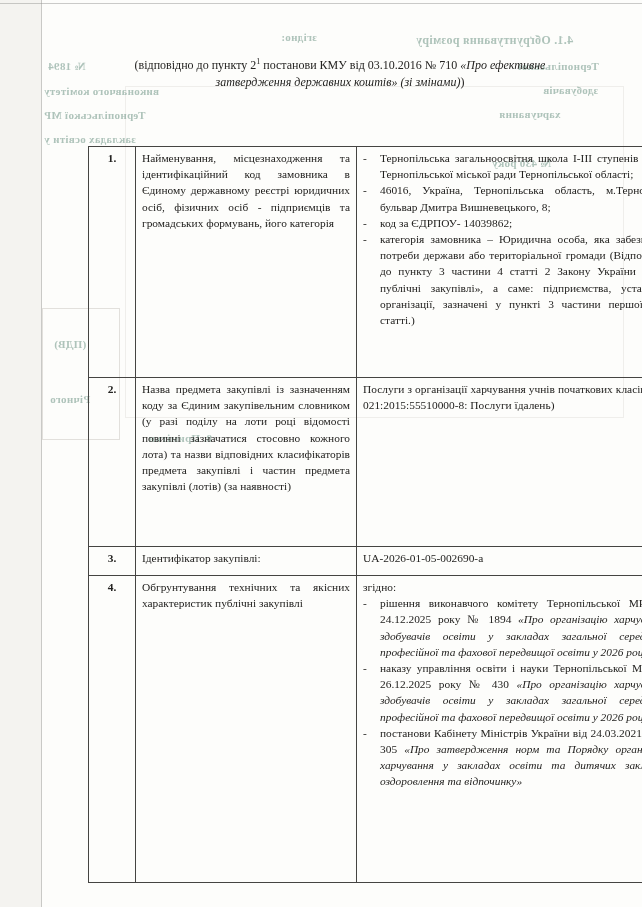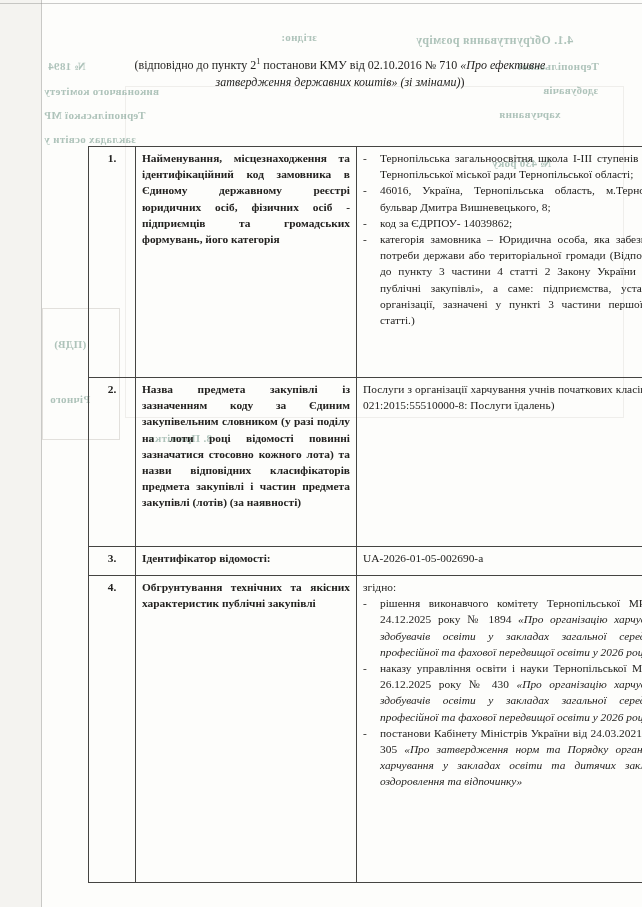--- a/index.html
+++ b/index.html
@@ -48,21 +48,21 @@
   
   table.main{
     position:absolute;left:88px;top:146px;width:547px;
     border-collapse:collapse;table-layout:fixed;
   }
   table.main td{
     border:1px solid #454442;vertical-align:top;
     font-size:11.4px;line-height:1.42;padding:3px 6px 5px 6px;
   }
   td.num{width:34px;text-align:center;font-weight:bold;padding-left:2px;padding-right:2px;}
-  td.lbl{width:208px;font-weight:bold;text-align:justify;}
+  td.lbl{width:208px;font-weight:normal;text-align:justify;}
   td.val{width:305px;text-align:justify;}
   .r1 td{height:222px;}
   .r2 td{height:160px;}
   .r3 td{height:20px;}
   .r4 td{height:298px;}
   .bullet{display:flex;}
   .bullet .dash{flex:0 0 17px;}
   .bullet .btxt{flex:1;text-align:justify;}
   .btxt i{font-family:"Liberation Serif","DejaVu Serif",serif;}
 </style>
@@ -85,21 +85,21 @@
   <span class="bleed bf5">закладах освіти у</span>
   <span class="bleed bf6">Тернопільської</span>
   <span class="bleed bf7">здобувачів</span>
   <span class="bleed bf8">харчування</span>
   <span class="bleed bf9">№ 430 року</span>
   <span class="bleed bf10">(ПДВ)</span>
   <span class="bleed bf11">Річного</span>
   <span class="bleed bf12">8. Примітки</span>
 
   <div class="head">
-    <div class="doc-subtitle"><span>(відповідно до пункту 2</span><sup>1</sup><span> постанови КМУ від 02.10.2016 № 710 </span><i>«Про ефективне затвердження державних коштів» (зі змінами)</i><span>)</span></div>
+    <div class="doc-subtitle"><span>(відповідно до пункту 2</span><sup>1</sup><span> постанови КМУ від 03.10.2016 № 710 </span><i>«Про ефективне затвердження державних коштів» (зі змінами)</i><span>)</span></div>
   </div>
 
   <table class="main">
     <tbody>
       <tr class="r1">
         <td class="num">1.</td>
         <td class="lbl">Найменування, місцезнаходження та ідентифікаційний код замовника в Єдиному державному реєстрі юридичних осіб, фізичних осіб - підприємців та громадських формувань, його категорія</td>
         <td class="val">
           <div class="bullet">
             <span class="dash">-</span>
@@ -119,21 +119,21 @@
           </div>
         </td>
       </tr>
       <tr class="r2">
         <td class="num">2.</td>
         <td class="lbl">Назва предмета закупівлі із зазначенням коду за Єдиним закупівельним словником (у разі поділу на лоти році відомості повинні зазначатися стосовно кожного лота) та назви відповідних класифікаторів предмета закупівлі і частин предмета закупівлі (лотів) (за наявності)</td>
         <td class="val">Послуги з організації харчування учнів початкових класів (ДК 021:2015:55510000-8: Послуги їдалень)</td>
       </tr>
       <tr class="r3">
         <td class="num">3.</td>
-        <td class="lbl">Ідентифікатор відомості:</td>
+        <td class="lbl">Ідентифікатор закупівлі:</td>
         <td class="val">UA-2026-01-05-002690-a</td>
       </tr>
       <tr class="r4">
         <td class="num">4.</td>
         <td class="lbl">Обгрунтування технічних та якісних характеристик публічні закупівлі</td>
         <td class="val">
           <div>згідно:</div>
           <div class="bullet">
             <span class="dash">-</span>
             <span class="btxt"><span>рішення виконавчого комітету Тернопільської МР від 24.12.2025 року № 1894 </span><i>«Про організацію харчування здобувачів освіти у закладах загальної середньої, професійної та фахової передвищої освіти у 2026 році»;</i></span>

